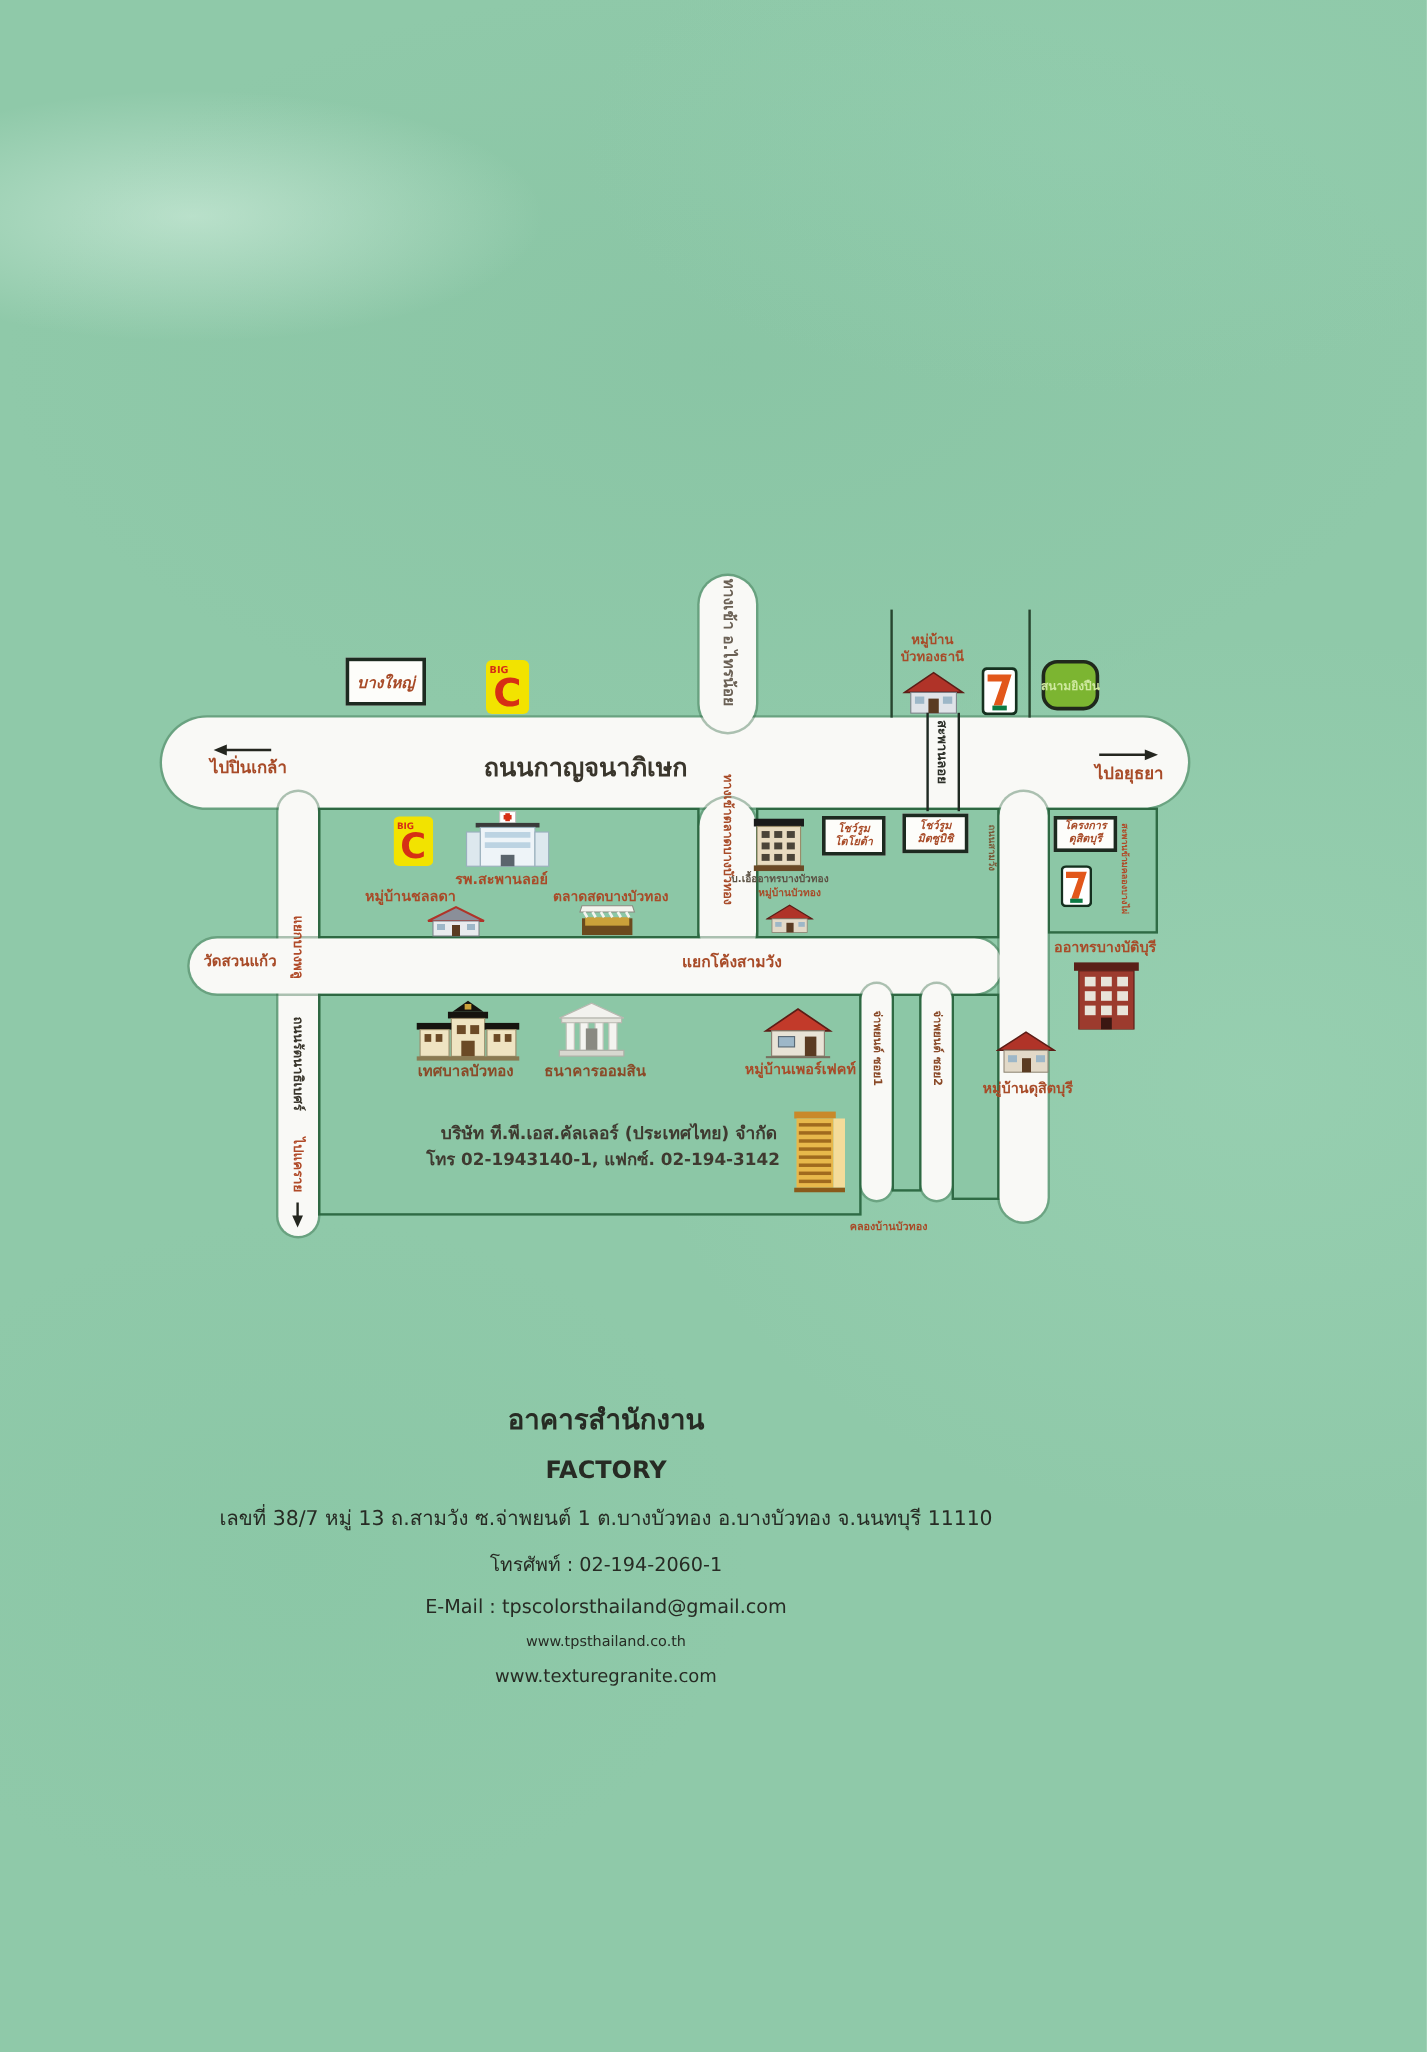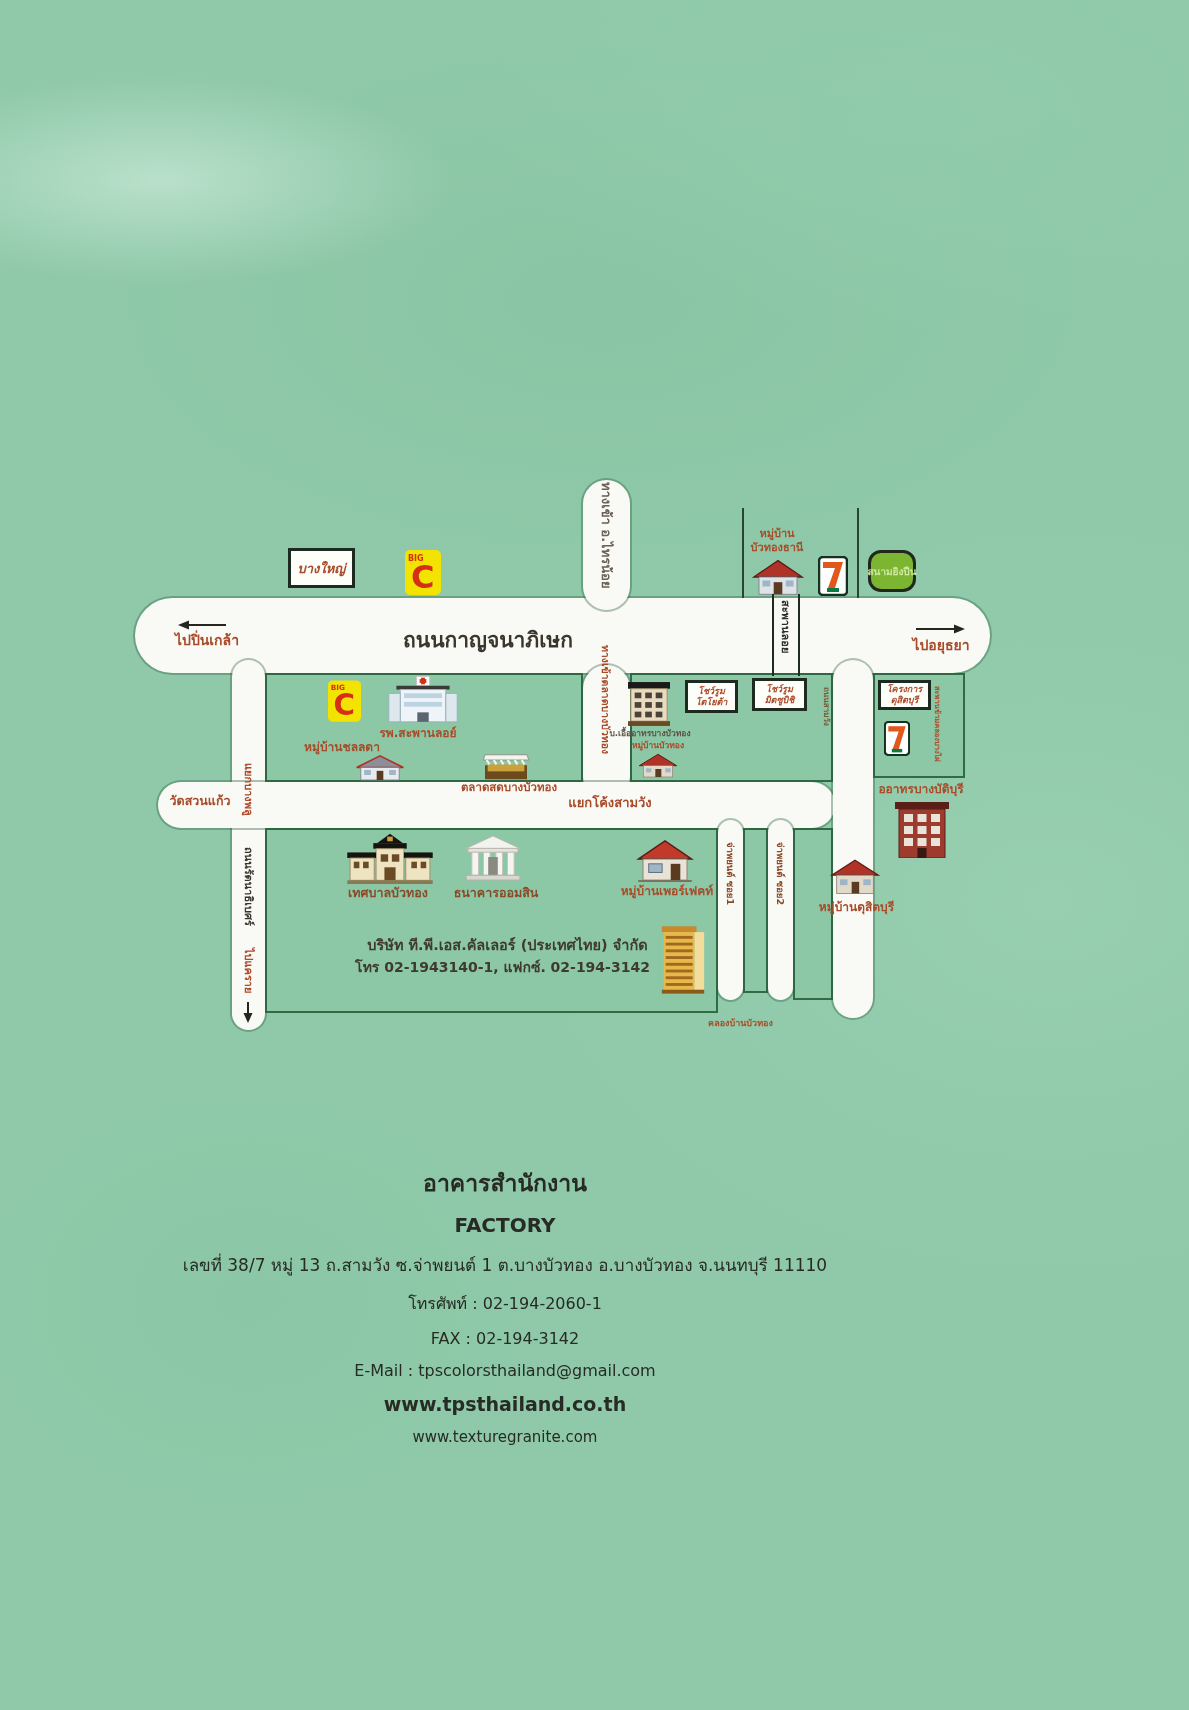--- a/index.html
+++ b/index.html
@@ -149,21 +149,21 @@
   <div class="abs" style="left:355px;top:754px;">
     <svg width="50" height="27" viewBox="0 0 60 32">
       <path d="M2 16 L30 2 L58 16 Z" fill="#8a8f99" stroke="#b03328" stroke-width="2"></path>
       <rect x="7" y="16" width="46" height="15" fill="#e8ebee" stroke="#7a7f87"></rect>
       <rect x="26" y="20" width="8" height="11" fill="#5a3b22"></rect>
       <rect x="11" y="19" width="8" height="6" fill="#9db7c8"></rect>
       <rect x="41" y="19" width="8" height="6" fill="#9db7c8"></rect>
     </svg>
   </div>
 
-  <div class="lbl" style="left:450px;top:740px;width:118px;font-size:11.5px;margin-top:40px;">ตลาดสดบางบัวทอง</div>
+  <div class="lbl" style="left:450px;top:740px;width:118px;font-size:11.5px;">ตลาดสดบางบัวทอง</div>
   <div class="abs" style="left:481px;top:753px;">
     <svg width="50" height="28" viewBox="0 0 56 32">
       <rect x="4" y="14" width="48" height="16" fill="#6b4a1e"></rect>
       <rect x="8" y="12" width="40" height="8" fill="#d8a img12" fill-opacity="0"></rect>
       <rect x="7" y="13" width="42" height="8" fill="#caa13a"></rect>
       <path d="M2 8 H54 L52 2 H4 Z" fill="#f4f4ee" stroke="#8a8a80"></path>
       <path d="M6 8 l3 5 M14 8 l3 5 M22 8 l3 5 M30 8 l3 5 M38 8 l3 5 M46 8 l3 5" stroke="#f4f4ee" stroke-width="2.5"></path>
     </svg>
   </div>
 
@@ -332,19 +332,18 @@
 
   <span class="vlabel" style="left:735px;top:842px;font-size:9.5px;color:#8a4a28;">จ่าพยนต์ ซอย1</span>
   <span class="vlabel" style="left:785px;top:842px;font-size:9.5px;color:#8a4a28;">จ่าพยนต์ ซอย2</span>
   <div class="lbl" style="left:678px;top:1018px;width:125px;font-size:9px;">คลองบ้านบัวทอง</div>
 
   <div class="footer">
     <div style="font-size:23px;font-weight:bold;margin-bottom:12px;">อาคารสำนักงาน</div>
     <div style="font-size:20px;font-weight:bold;margin-bottom:14px;">FACTORY</div>
     <div style="font-size:17px;margin-bottom:13px;">เลขที่ 38/7 หมู่ 13 ถ.สามวัง ซ.จ่าพยนต์ 1 ต.บางบัวทอง อ.บางบัวทอง จ.นนทบุรี 11110</div>
     <div style="font-size:16px;margin-bottom:13px;">โทรศัพท์ : 02-194-2060-1</div>
-    <div style="font-size:16px;margin-bottom:13px;">FAX : 02-194-3142</div>
     <div style="font-size:16px;margin-bottom:13px;">E-Mail : tpscolorsthailand@gmail.com</div>
-    <div style="font-size:19px;margin-bottom:13px;font-weight:bold;">www.tpsthailand.co.th</div>
+    <div style="font-size:12px;margin-bottom:13px;">www.tpsthailand.co.th</div>
     <div style="font-size:15px;">www.texturegranite.com</div>
   </div>
 
 </div>
 
 </body></html>

